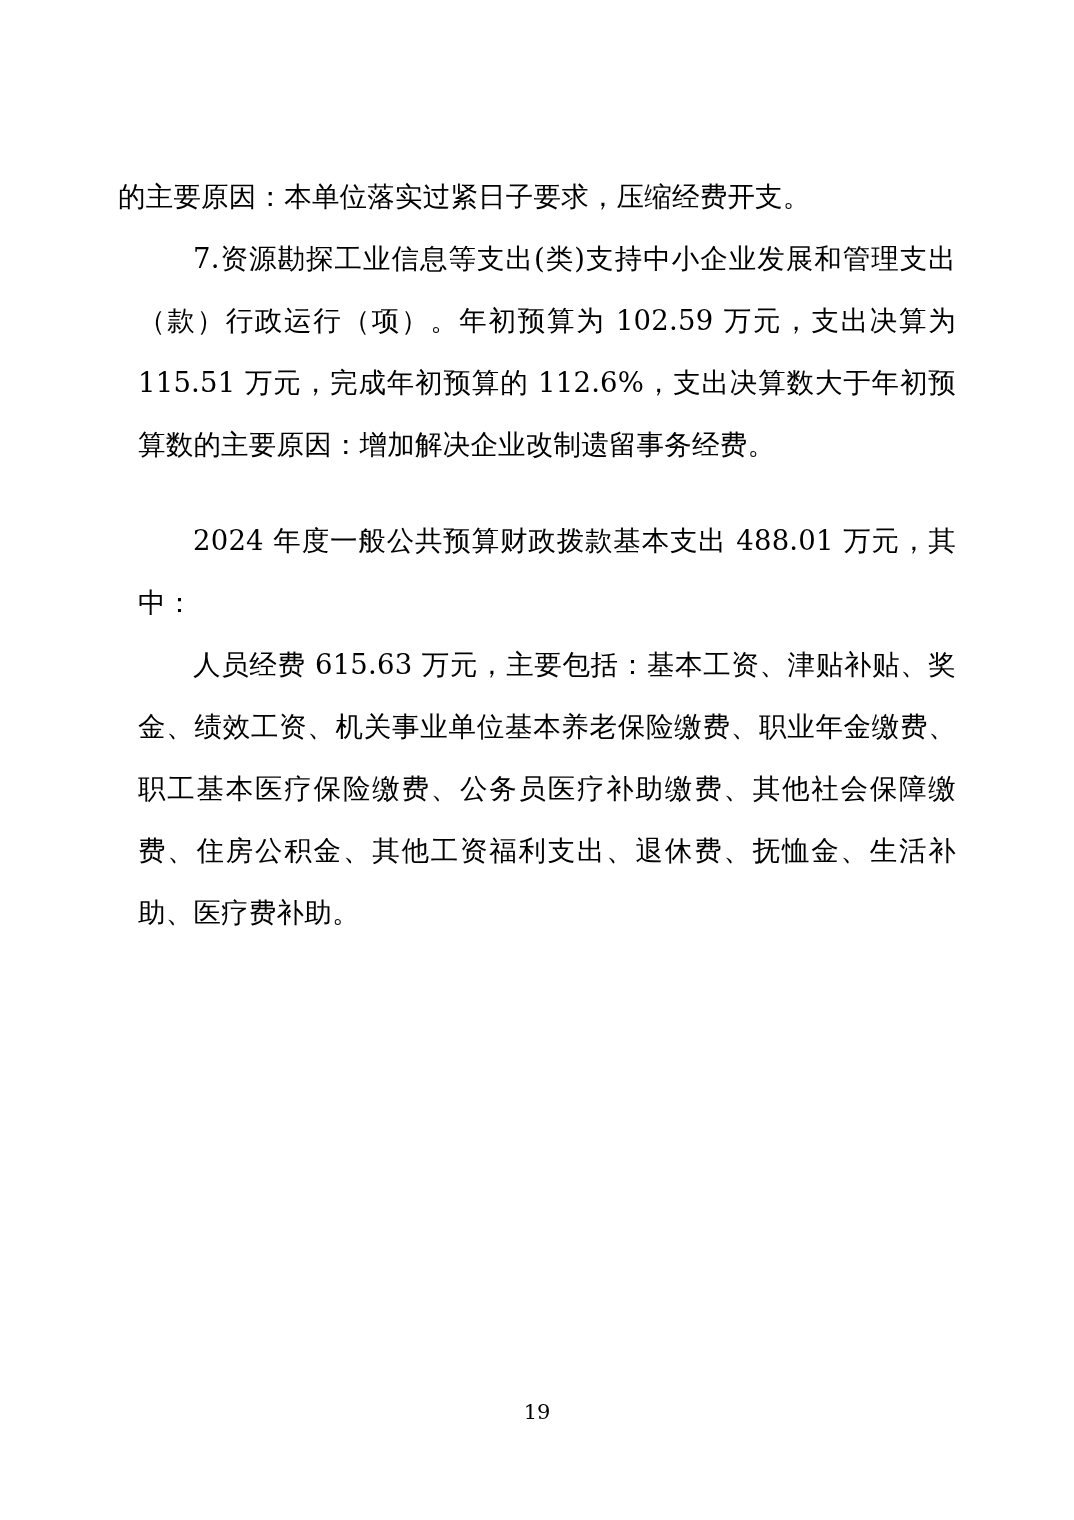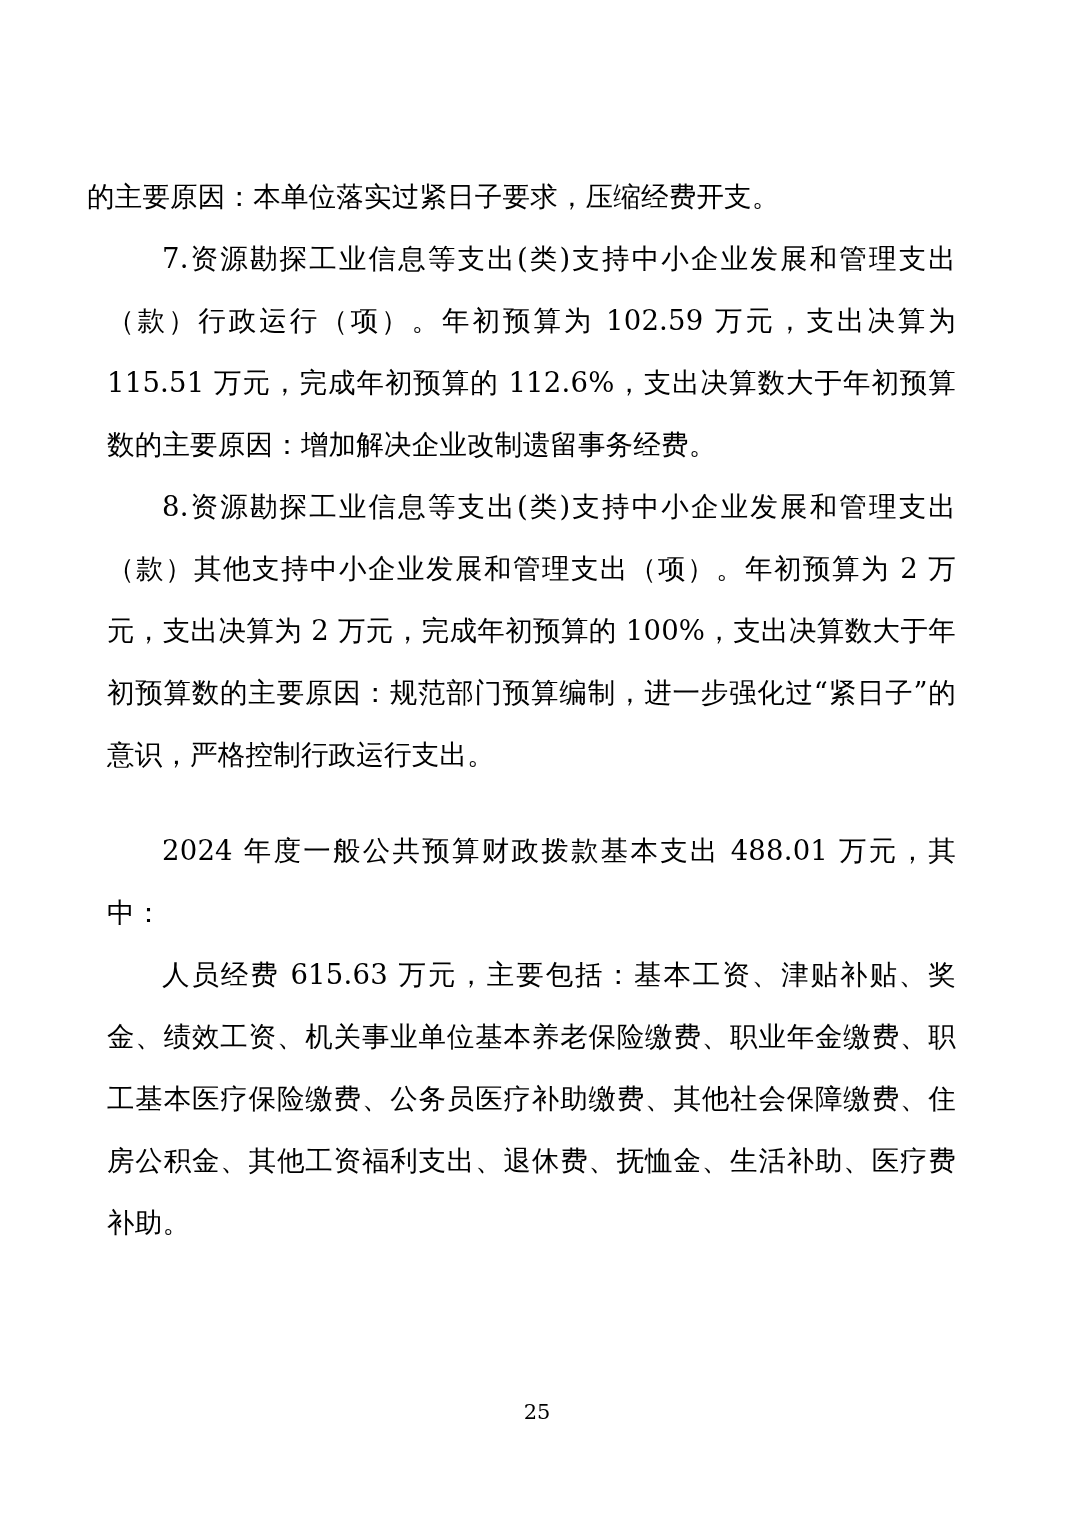--- a/index.html
+++ b/index.html
@@ -13,21 +13,21 @@
     font-family: "DejaVu Serif", "Liberation Serif", serif;
     color: #000000;
     position: relative;
     overflow: hidden;
   }
   .page {
     position: relative;
     width: 1074px;
     height: 1520px;
     box-sizing: border-box;
-    padding: 165px 118px 0 87px;
+    padding: 165px 118px 0 118px;
   }
   .doc-body {
     font-size: 27.5px;
     line-height: 62px;
     text-align: justify;
     text-justify: inter-ideograph;
     letter-spacing: 0.2px;
   }
   .para {
     margin: 0;
@@ -55,18 +55,17 @@
     color: #000000;
   }
 </style>
 </head>
 <body>
 
 <div class="page">
   <div class="doc-body">
     <p class="para">的主要原因：本单位落实过紧日子要求，压缩经费开支。</p>
     <p class="para indent">7.资源勘探工业信息等支出(类)支持中小企业发展和管理支出（款）行政运行（项）。年初预算为 102.59 万元，支出决算为 115.51 万元，完成年初预算的 112.6%，支出决算数大于年初预算数的主要原因：增加解决企业改制遗留事务经费。</p>
-    <p class="para indent">8.资源勘探工业信息等支出(类)支持中小企业发展和管理支出（款）其他支持中小企业发展和管理支出（项）。年初预算为 2 万元，支出决算为 2 万元，完成年初预算的 100%，支出决算数大于年初预算数的主要原因：规范部门预算编制，进一步强化过“紧日子”的意识，严格控制行政运行支出。</p>
     <p class="para indent spaced">2024 年度一般公共预算财政拨款基本支出 488.01 万元，其中：</p>
     <p class="para indent">人员经费 615.63 万元，主要包括：基本工资、津贴补贴、奖金、绩效工资、机关事业单位基本养老保险缴费、职业年金缴费、职工基本医疗保险缴费、公务员医疗补助缴费、其他社会保障缴费、住房公积金、其他工资福利支出、退休费、抚恤金、生活补助、医疗费补助。</p>
   </div>
-  <div class="page-number">25</div>
+  <div class="page-number">19</div>
 </div>
 
 </body></html>

